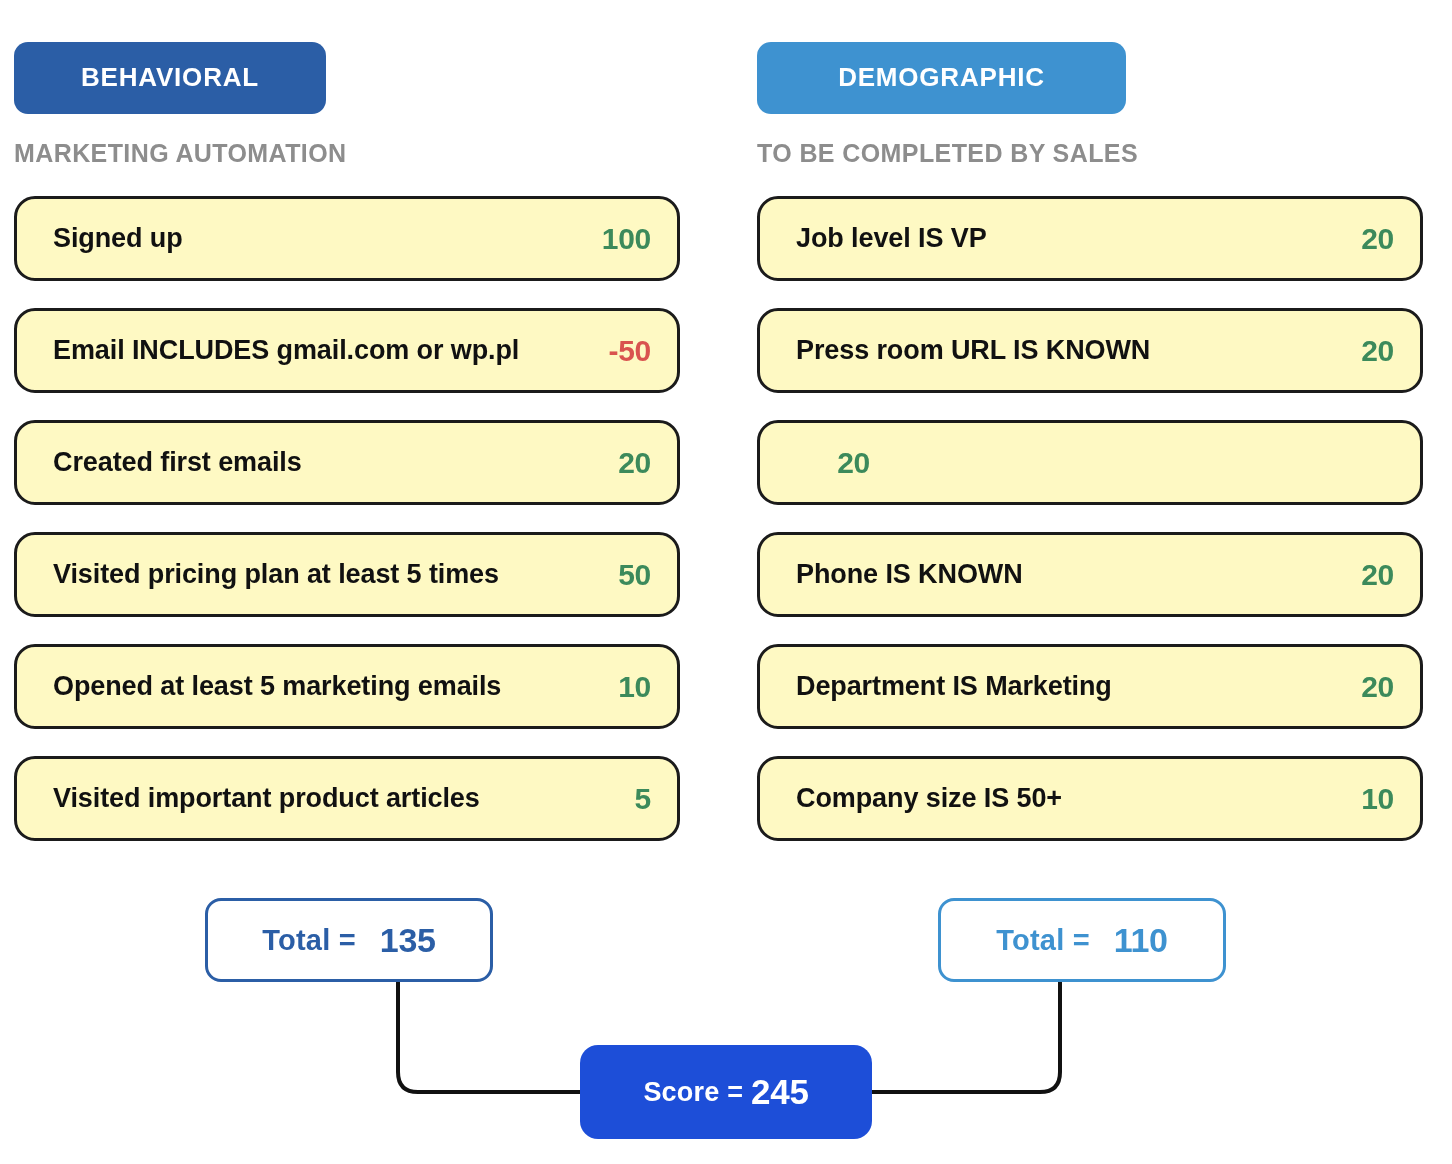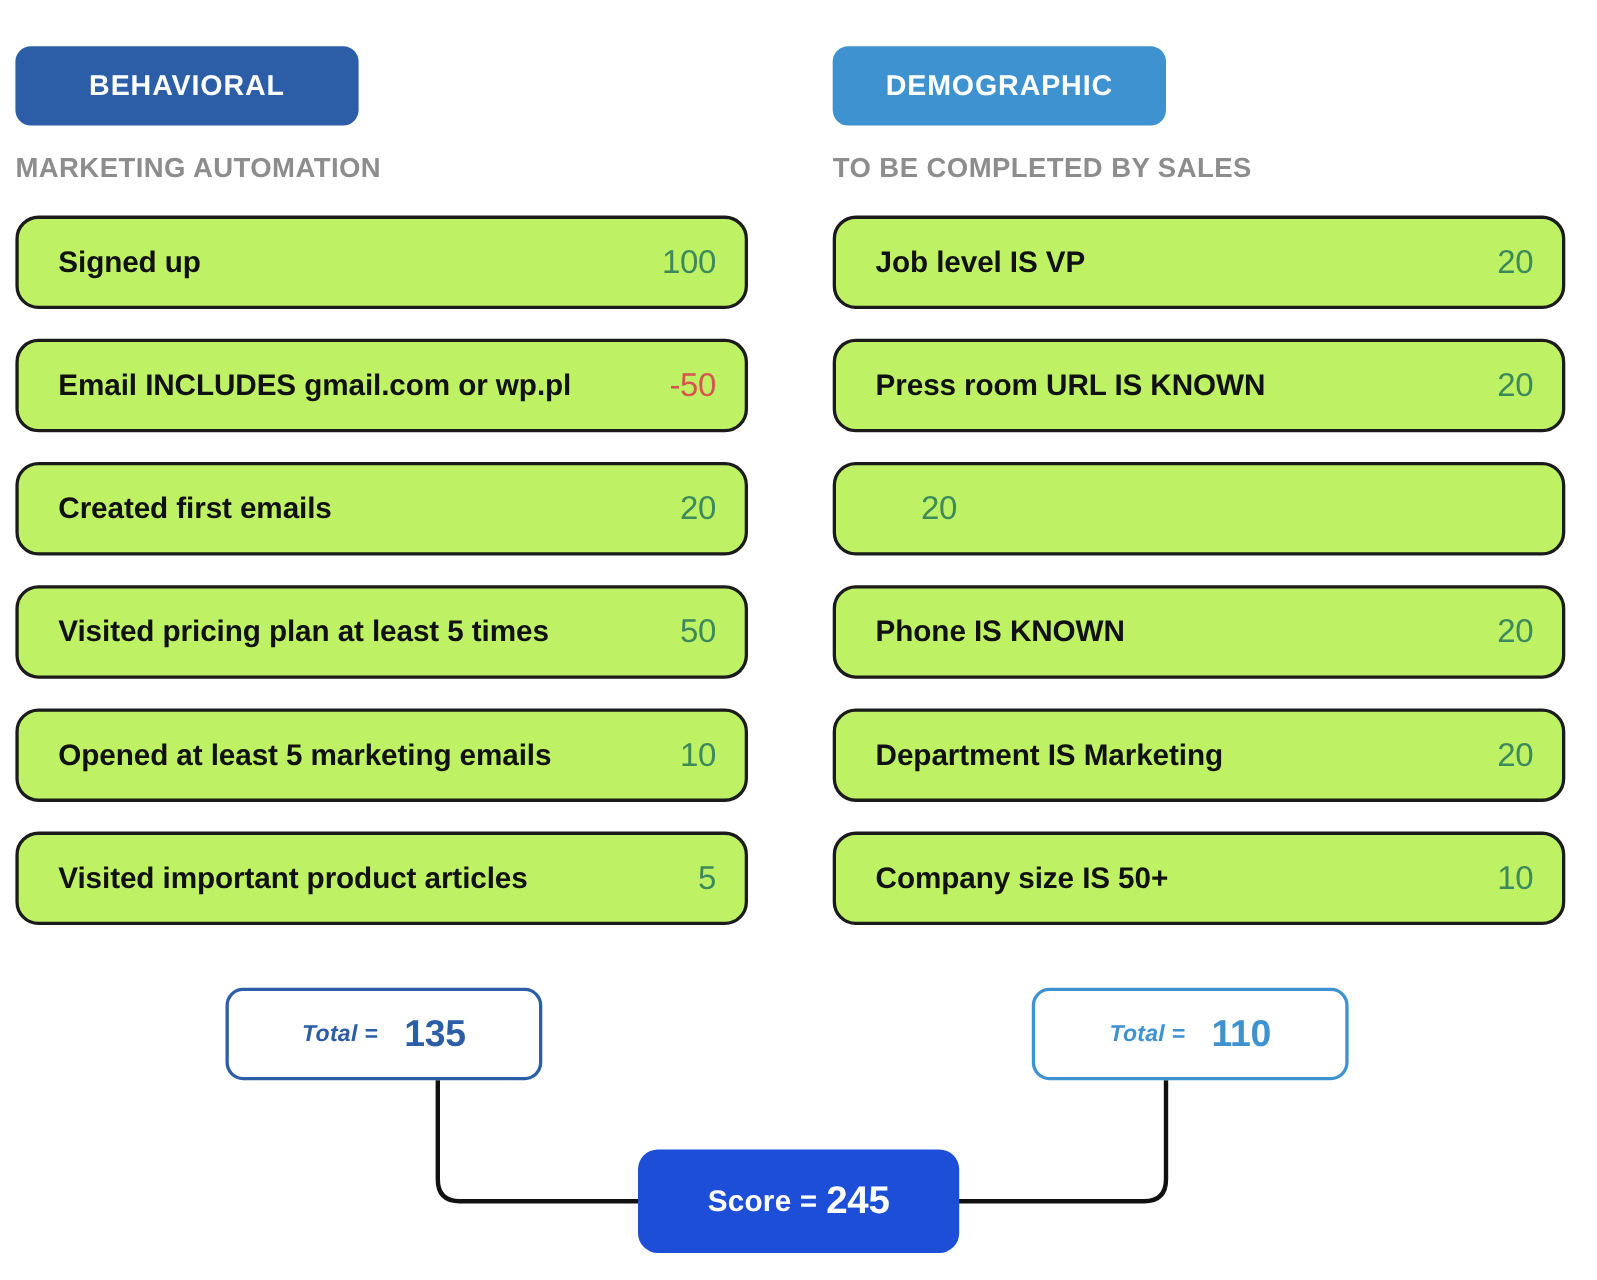--- a/index.html
+++ b/index.html
@@ -24,21 +24,21 @@
     font-size:26px;
     font-weight:700;
     letter-spacing:0.8px;
     padding:22px 0 24px 0;
     border-radius:14px;
     text-align:center;
     margin-top:42px;
     line-height:1;
   }
   .badge-behavioral{background:#2B5EA6;width:312px;}
-  .badge-demographic{background:#3E92D0;width:303px;}
+  .badge-demographic{background:#3E92D0;width:369px;}
 
   .subtitle{
     color:#8D8D8D;
     font-size:25px;
     font-weight:700;
     letter-spacing:0.4px;
     margin-top:27px;
     line-height:1;
   }
 
@@ -47,32 +47,32 @@
   .rule-row{
     box-sizing:border-box;
     height:85px;
     border:3px solid #1b1b1b;
     border-radius:21px;
     display:flex;
     align-items:center;
     justify-content:space-between;
     padding:0 26px 0 36px;
     margin-bottom:27px;
-    background:#bef264;
+    background:#fef9c3;
   }
   .rule-label{
     font-size:27px;
     font-weight:600;
     color:#111111;
     white-space:nowrap;
     letter-spacing:-0.1px;
   }
   .rule-points{
     font-size:30px;
-    font-weight:400;
+    font-weight:700;
     min-width:74px;
     text-align:right;
     letter-spacing:-0.3px;
   }
   .pts-pos{color:#3C8A5B;}
   .pts-neg{color:#D9534F;}
 
   
   .total-box{
     position:absolute;
@@ -86,21 +86,21 @@
     z-index:3;
   }
   #total-left{
     left:205px;top:898px;width:288px;
     border:3px solid #2B5EA6;
   }
   #total-right{
     left:938px;top:898px;width:288px;
     border:3px solid #3E92D0;
   }
-  .total-label{font-size:21px;font-weight:700;letter-spacing:0.2px;font-style:italic;}
+  .total-label{font-size:29px;font-weight:700;letter-spacing:0.2px;}
   .total-value{font-size:34px;font-weight:700;margin-left:24px;letter-spacing:-0.3px;}
   #total-left .total-label,#total-left .total-value{color:#2B5EA6;}
   #total-right .total-label,#total-right .total-value{color:#3E92D0;}
 
   
   .score-box{
     position:absolute;
     left:580px;top:1045px;
     width:292px;height:94px;
     box-sizing:border-box;

